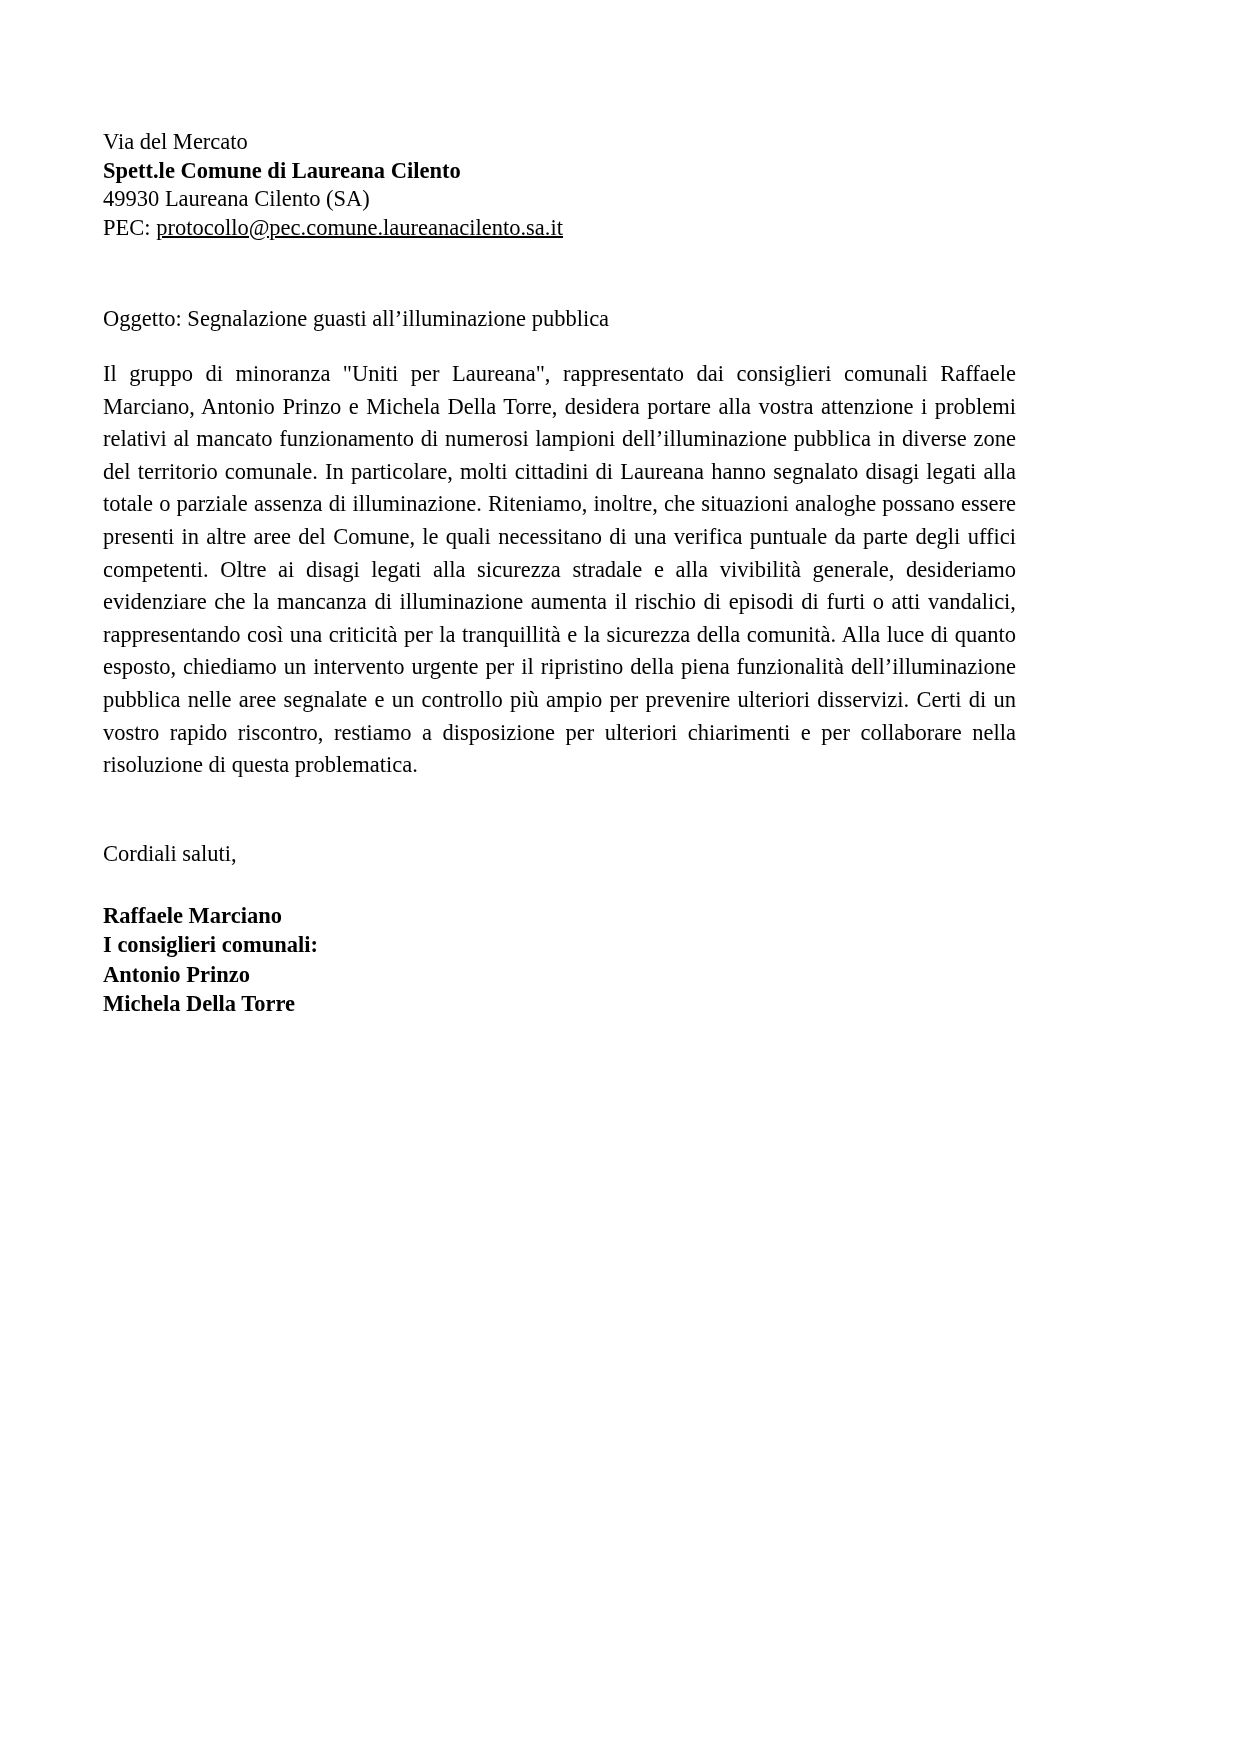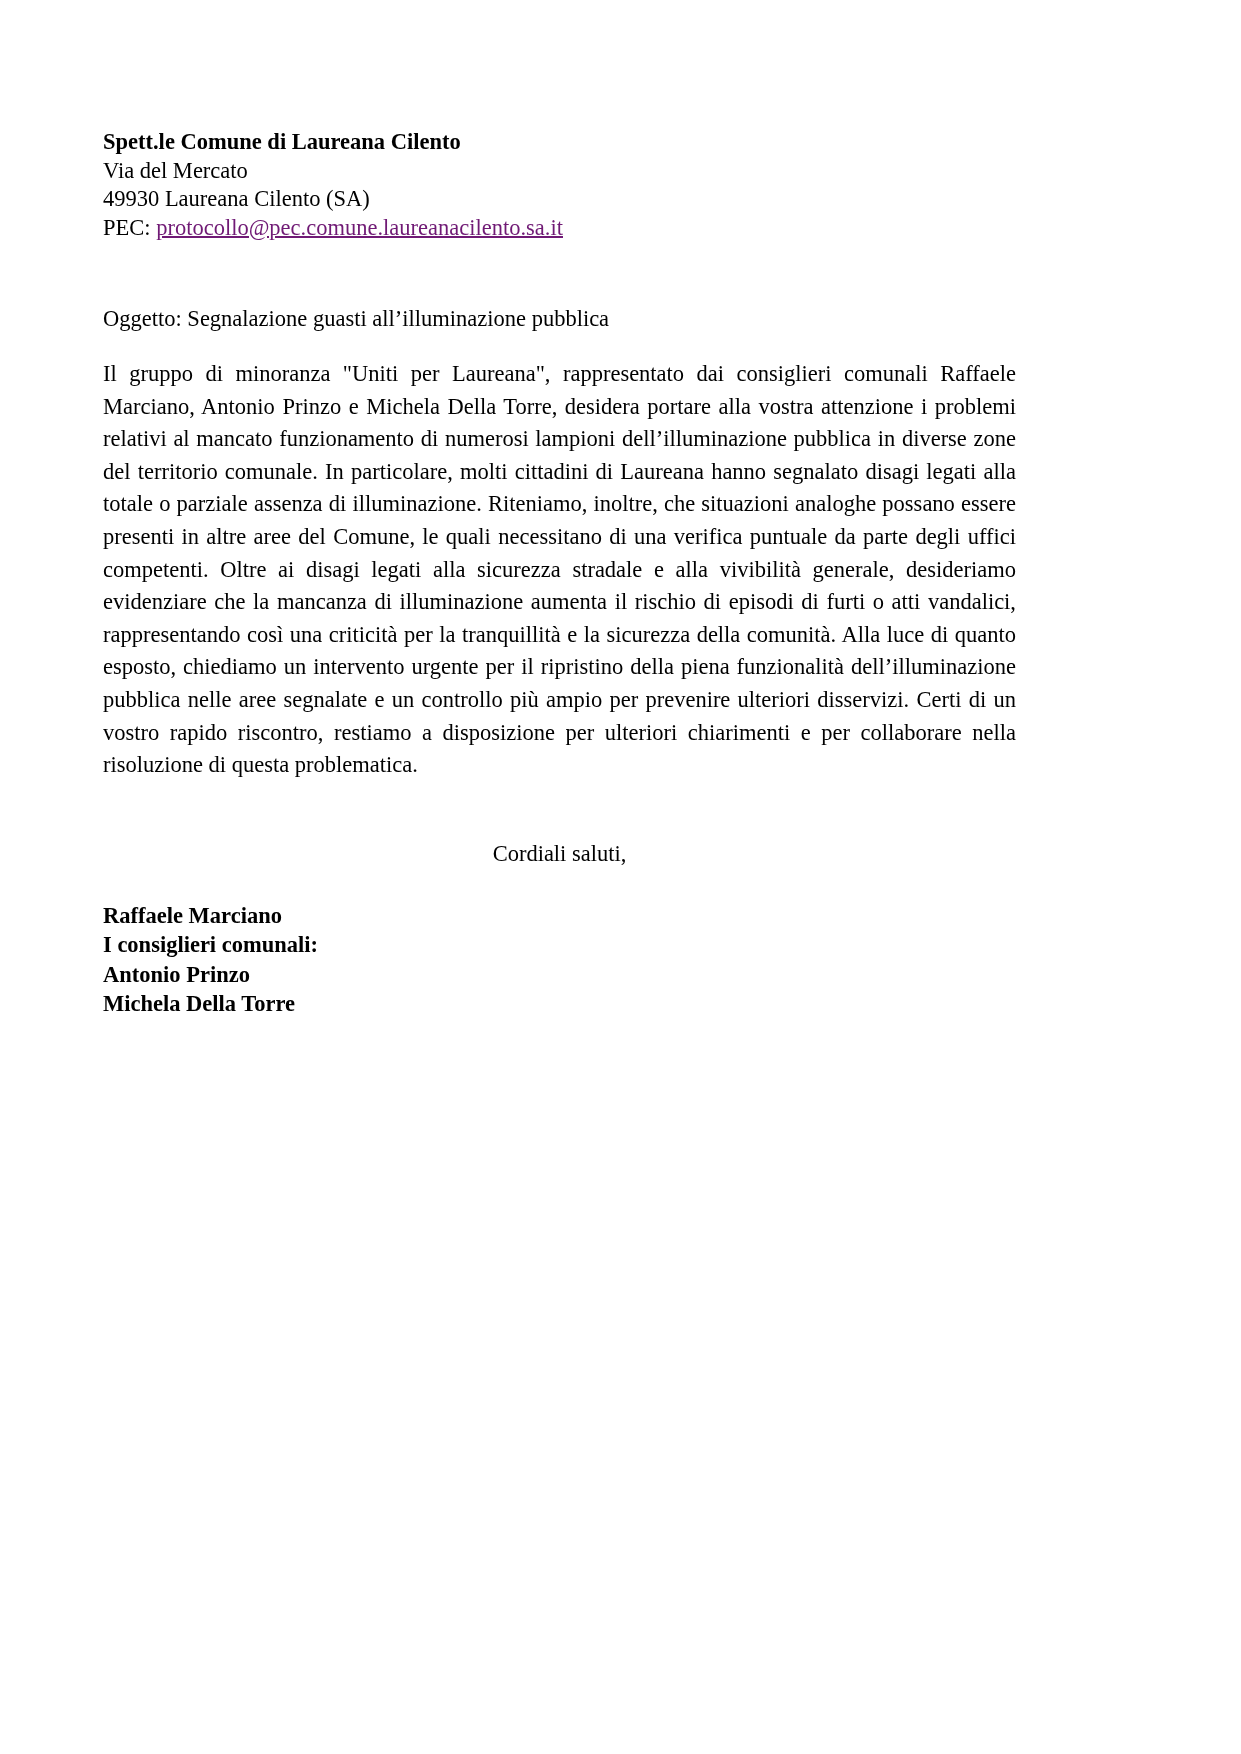--- a/index.html
+++ b/index.html
@@ -37,21 +37,21 @@
   .recipient .line {
     white-space: nowrap;
   }
   .recipient .org {
     font-weight: bold;
   }
   .pec-line {
     white-space: nowrap;
   }
   .pec-link {
-    color: #701a75;
+    color: #000000;
     text-decoration: underline;
     text-underline-offset: 1px;
   }
 
   
   .subject {
     font-size: 22.5px;
     line-height: 28px;
     font-weight: normal;
     margin-top: 63px;
@@ -67,43 +67,42 @@
   }
 
   
   .closing {
     font-size: 22.5px;
     line-height: 29px;
     margin-top: 57px;
   }
   .closing .line {
     white-space: nowrap;
-    text-align: center;
   }
 
   
   .signatures {
     font-size: 22.5px;
     line-height: 29.5px;
     font-weight: bold;
     margin-top: 33px;
   }
   .signatures .line {
     white-space: nowrap;
   }
 </style>
 </head>
 <body>
 
 <div class="page">
   <div class="content">
 
     <div class="recipient">
+      <div class="line">Via del Mercato</div>
       <div class="line org">Spett.le Comune di Laureana Cilento</div>
-      <div class="line">Via del Mercato</div>
       <div class="line">49930 Laureana Cilento (SA)</div>
       <div class="pec-line"><span>PEC:</span> <a class="pec-link" href="#">protocollo@pec.comune.laureanacilento.sa.it</a></div>
     </div>
 
     <div class="subject">Oggetto: Segnalazione guasti all’illuminazione pubblica</div>
 
     <p class="body-par">Il gruppo di minoranza "Uniti per Laureana", rappresentato dai consiglieri comunali Raffaele Marciano, Antonio Prinzo e Michela Della Torre, desidera portare alla vostra attenzione i problemi relativi al mancato funzionamento di numerosi lampioni dell’illuminazione pubblica in diverse zone del territorio comunale. In particolare, molti cittadini di Laureana hanno segnalato disagi legati alla totale o parziale assenza di illuminazione. Riteniamo, inoltre, che situazioni analoghe possano essere presenti in altre aree del Comune, le quali necessitano di una verifica puntuale da parte degli uffici competenti. Oltre ai disagi legati alla sicurezza stradale e alla vivibilità generale, desideriamo evidenziare che la mancanza di illuminazione aumenta il rischio di episodi di furti o atti vandalici, rappresentando così una criticità per la tranquillità e la sicurezza della comunità. Alla luce di quanto esposto, chiediamo un intervento urgente per il ripristino della piena funzionalità dell’illuminazione pubblica nelle aree segnalate e un controllo più ampio per prevenire ulteriori disservizi. Certi di un vostro rapido riscontro, restiamo a disposizione per ulteriori chiarimenti e per collaborare nella risoluzione di questa problematica.</p>
 
     <div class="closing">
       <div class="line">Cordiali saluti,</div>

